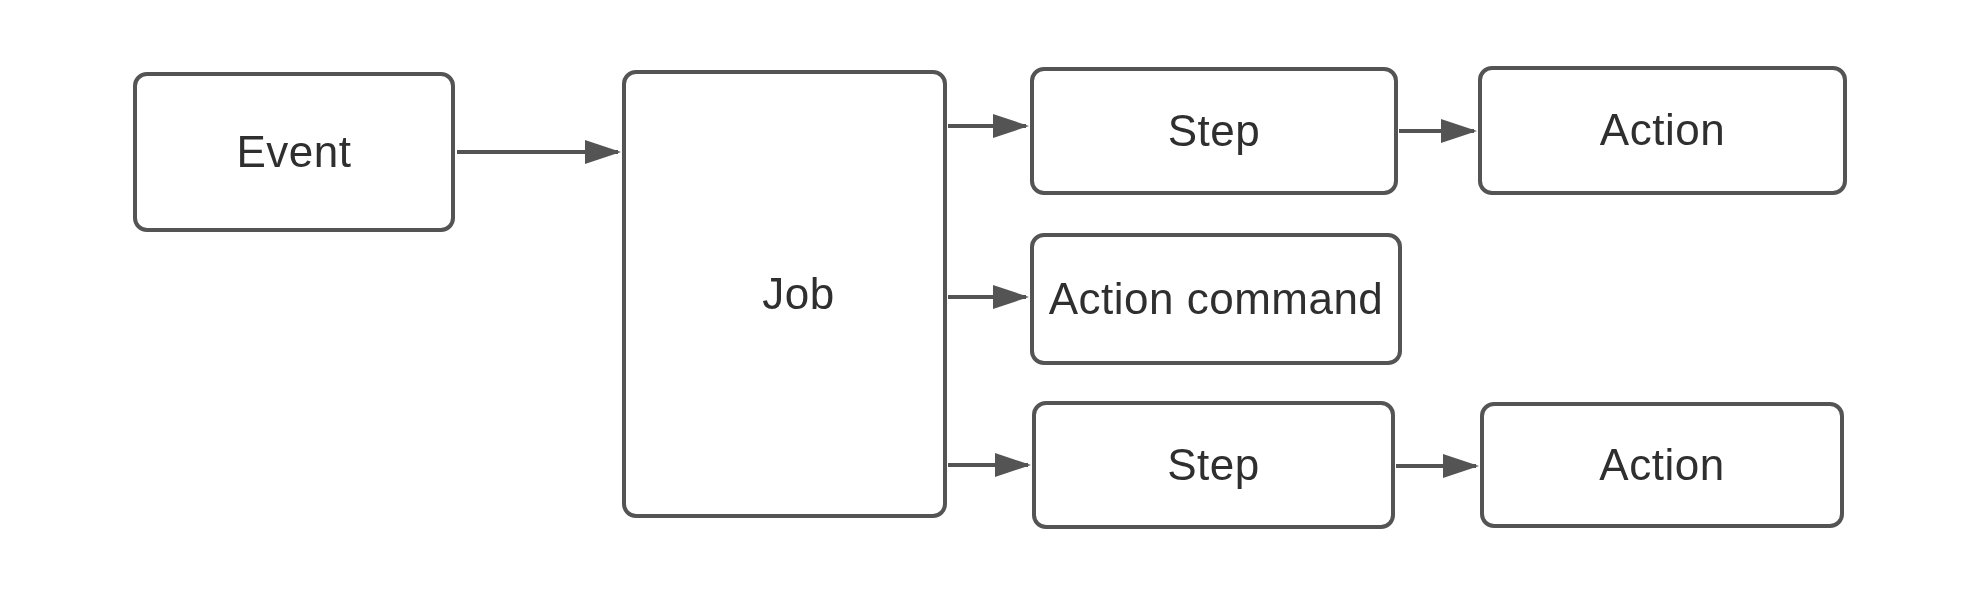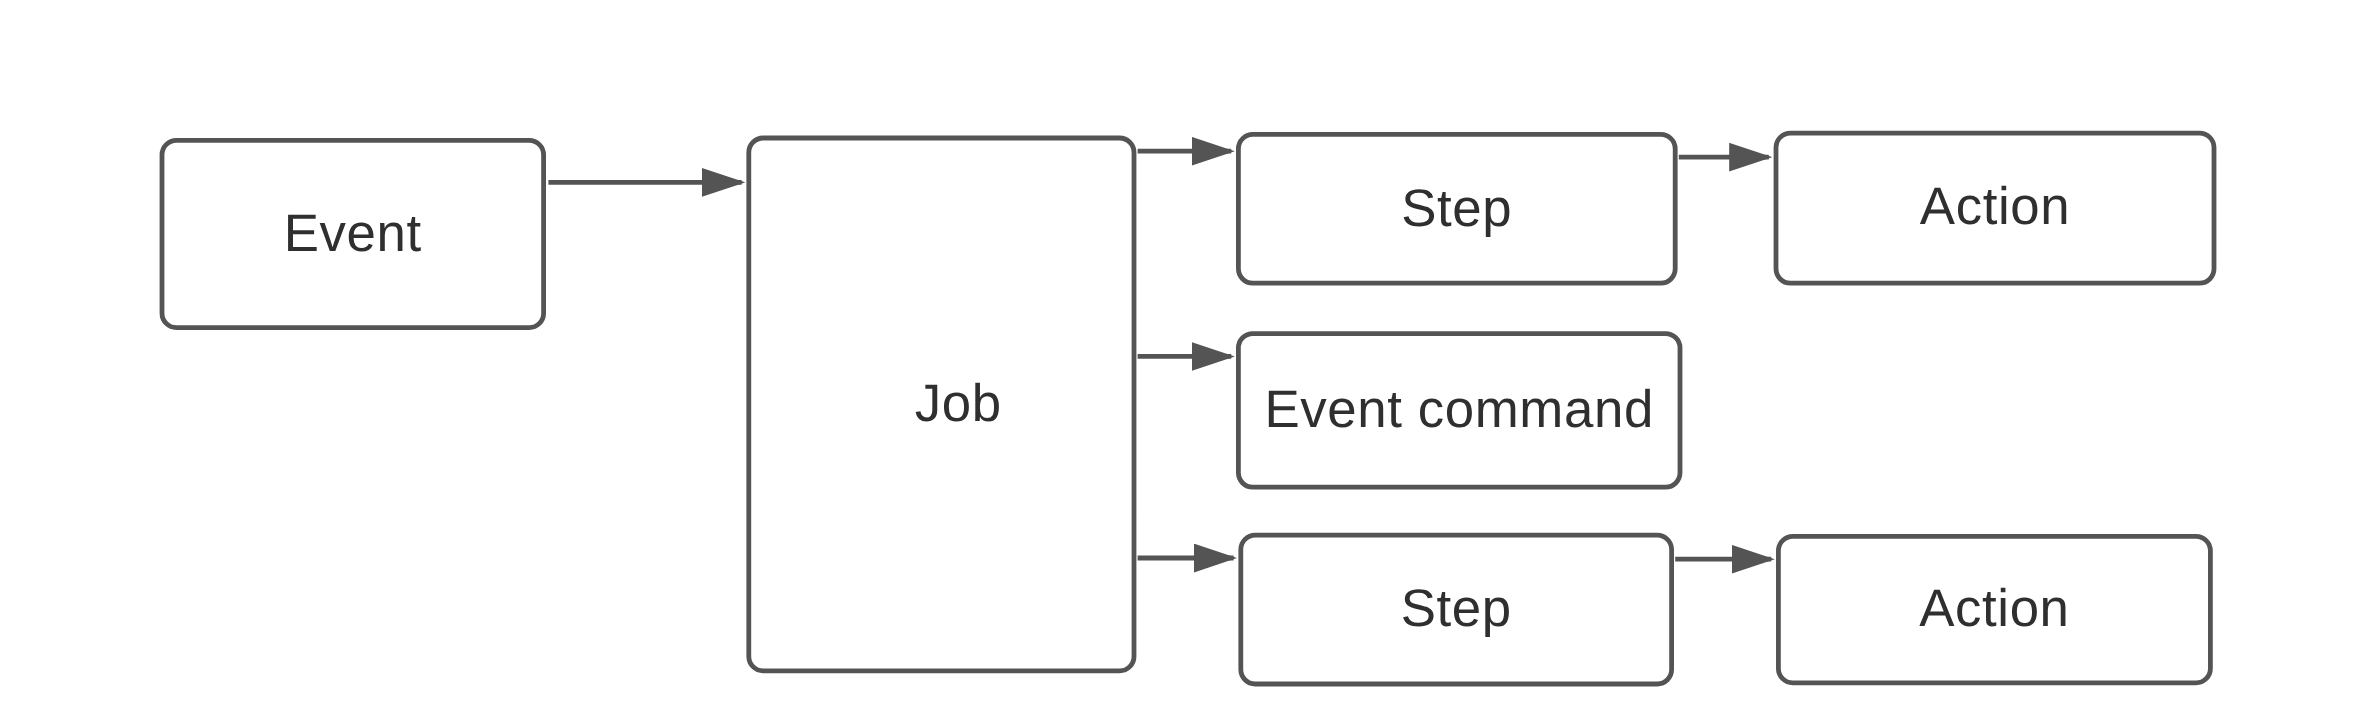--- a/index.html
+++ b/index.html
@@ -31,21 +31,20 @@
     border: 4px solid #545454;
     border-radius: 14px;
     display: flex;
     align-items: center;
     justify-content: center;
     text-align: center;
     font-size: 44px;
     line-height: 1.2;
     color: #2f2f2f;
     letter-spacing: 0.5px;
-    margin-top: 43px;
   }
   .node-event    { left: 133px;  top: 72px;  width: 322px; height: 160px; }
   .node-job      { left: 622px;  top: 70px;  width: 325px; height: 448px; padding-left: 28px; }
   .node-step-1   { left: 1030px; top: 67px;  width: 368px; height: 128px; }
   .node-action-1 { left: 1478px; top: 66px;  width: 369px; height: 129px; }
   .node-shell    { left: 1030px; top: 233px; width: 372px; height: 132px; }
   .node-step-2   { left: 1032px; top: 401px; width: 363px; height: 128px; }
   .node-action-2 { left: 1480px; top: 402px; width: 364px; height: 126px; }
 </style>
 </head>
@@ -89,21 +88,21 @@
 
   <div class="node node-step-1">
     <span>Step</span>
   </div>
 
   <div class="node node-action-1">
     <span>Action</span>
   </div>
 
   <div class="node node-shell">
-    <span>Event command</span>
+    <span>Action command</span>
   </div>
 
   <div class="node node-step-2">
     <span>Step</span>
   </div>
 
   <div class="node node-action-2">
     <span>Action</span>
   </div>
 

